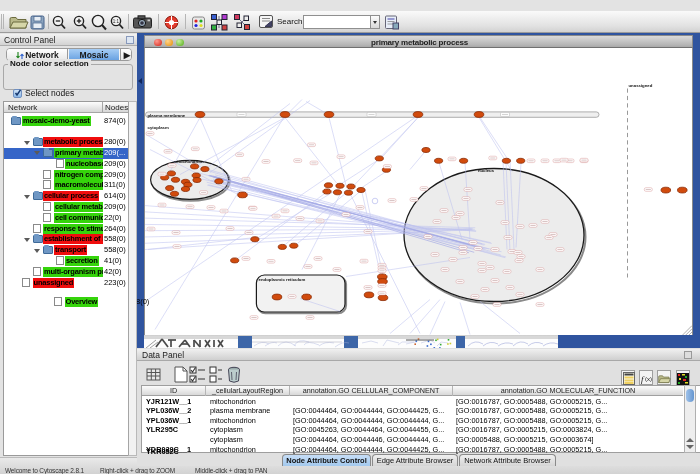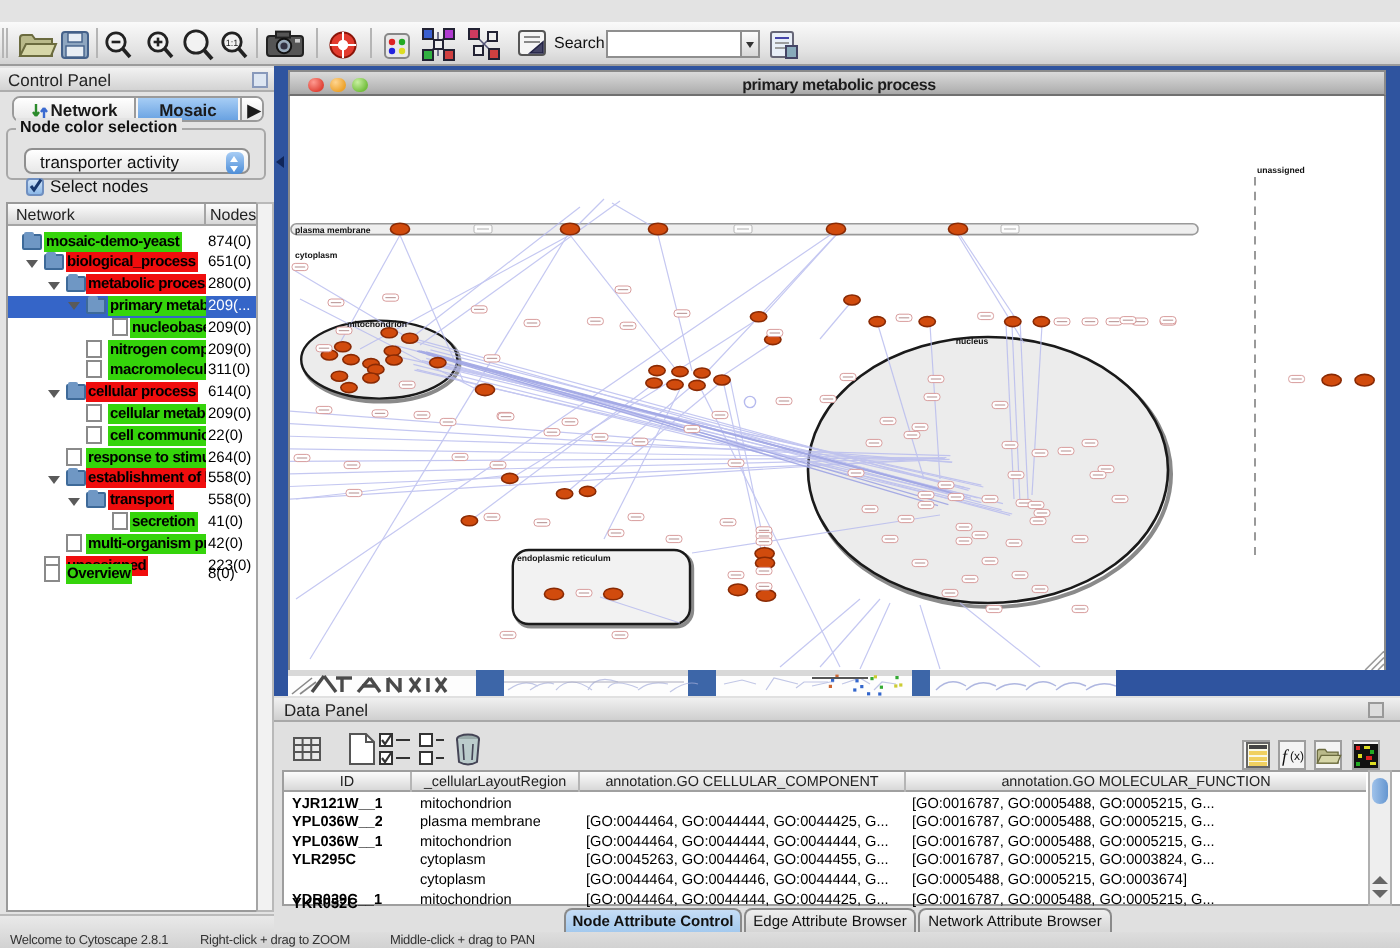--- a/index.html
+++ b/index.html
@@ -205,47 +205,37 @@
       <div class="cptab" style="left:0;width:61px;background:linear-gradient(#ffffff,#e3e3e3);border-right:1px solid #9a9a9a;padding-left:10px;">Network</div>
       <div class="cptab" style="left:62px;width:50px;background:linear-gradient(#a6cdf5,#5e9ade);">Mosaic</div>
       <div class="cptab" style="left:113px;width:13px;background:linear-gradient(#ffffff,#e3e3e3);border-left:1px solid #9a9a9a;">▶</div>
       <svg style="position:absolute;left:9px;top:2px" width="9" height="10">
           <path d="M2 1 L2 7 M2 7 L0.5 5 M2 7 L3.5 5" stroke="#2a8a2a" fill="none" stroke-width="1.2"></path>
           <path d="M6 9 L6 3 M6 3 L4.5 5 M6 3 L7.5 5" stroke="#3a6ad0" fill="none" stroke-width="1.2"></path>
         </svg>
     </div>
     <div class="abs" id="grpbox"></div>
     <div class="abs" id="grplabel">Node color selection</div>
-    <div class="abs" id="dropdown">
-        <span class="dtxt">transporter activity</span>
-        <span id="ddbtn" style="position:absolute;"></span>
-      </div>
     <div class="abs" id="chk">
         <svg width="8" height="8" style="position:absolute;left:0px;top:-1px">
           <path d="M1.5 4 L3 6 L6.5 0.8" stroke="#17386f" stroke-width="1.5" fill="none"></path>
         </svg>
       </div>
     <div class="abs" id="chklabel">Select nodes</div>
     <div class="abs" id="treewrap">
       <div class="abs" id="treehead">
         <span style="position:absolute;left:4px;top:1px;">Network</span>
         <span style="position:absolute;left:101px;top:1px;">Nodes</span>
         <span style="position:absolute;left:98px;top:0;width:1px;height:11px;background:#a5a5a5"></span>
       </div>
       <div class="trow" style="top:13.5px;">
           <span class="fold" style="left:7px"></span>
           <span class="lab" style="left:18px;max-width:81px;background:#35d40b;">mosaic-demo-yeast</span>
           <span class="num" style="color:#000">874(0)</span>
         </div>
-<div class="trow" style="top:24.3px;">
-          <span class="arr" style="left:9px"></span>
-          <span class="fold" style="left:18px"></span>
-          <span class="lab" style="left:28.5px;max-width:70.5px;background:#f00d0d;">biological_process</span>
-          <span class="num" style="color:#000">651(0)</span>
-        </div>
 <div class="trow" style="top:35.1px;">
           <span class="arr" style="left:20px"></span>
           <span class="fold" style="left:29px"></span>
           <span class="lab" style="left:39px;max-width:60px;background:#f00d0d;">metabolic process</span>
           <span class="num" style="color:#000">280(0)</span>
         </div>
 <div class="trow" style="top:45.9px;background:#3565c8;">
           <span class="arr" style="left:30px"></span>
           <span class="fold" style="left:39px"></span>
           <span class="lab" style="left:50px;max-width:49px;background:#35d40b;">primary metabo</span>
@@ -307,21 +297,21 @@
 <div class="trow" style="top:164.7px;">
           <span class="page" style="left:29px"></span>
           <span class="lab" style="left:39px;max-width:60px;background:#35d40b;">multi-organism pre</span>
           <span class="num" style="color:#000">42(0)</span>
         </div>
 <div class="trow" style="top:175.5px;">
           <span class="page" style="left:18px"></span>
           <span class="lab" style="left:28.5px;max-width:70.5px;background:#f00d0d;">unassigned</span>
           <span class="num" style="color:#000">223(0)</span>
         </div>
-<div class="trow" style="top:180px;">
+<div class="trow" style="top:195px;margin-left:32px;">
           <span class="page" style="left:18px"></span>
           <span class="lab" style="left:28.5px;max-width:70.5px;background:#35d40b;">Overview</span>
           <span class="num" style="color:#000">8(0)</span>
         </div>
     </div>
     <div class="abs" id="treescroll"></div>
   </div>
 
   <div class="abs" id="desktop">
     <div style="position:absolute;left:1px;top:45px;width:0;height:0;border-top:3px solid transparent;border-bottom:3px solid transparent;border-right:4px solid #10265a;"></div>

